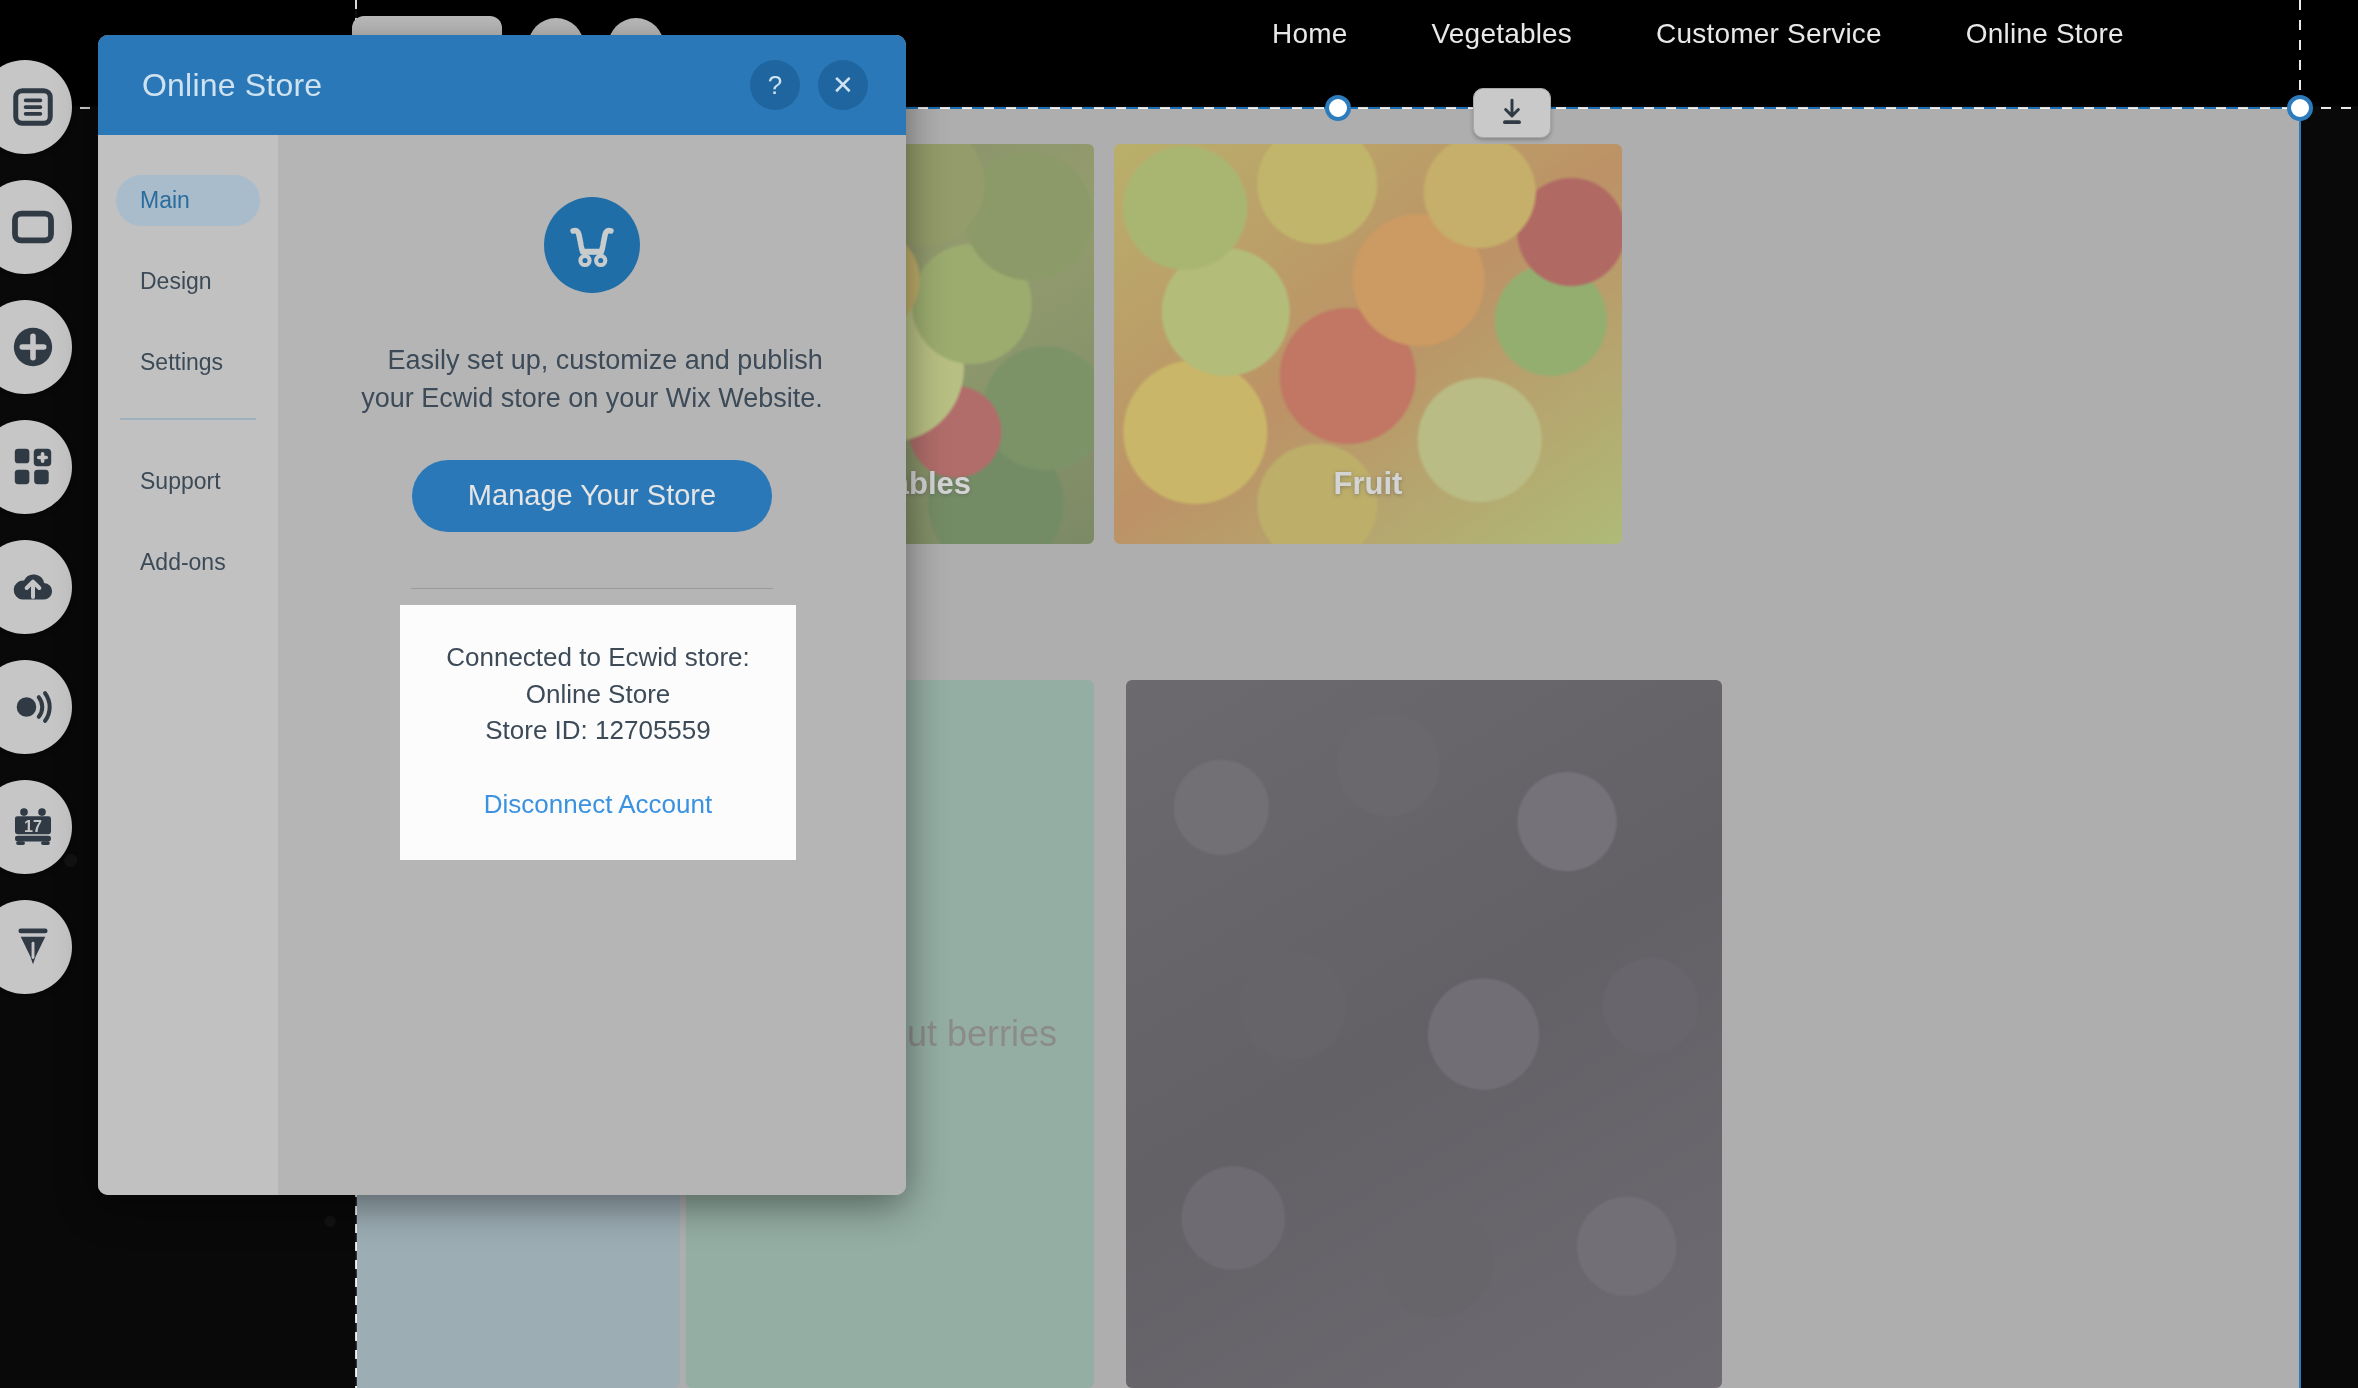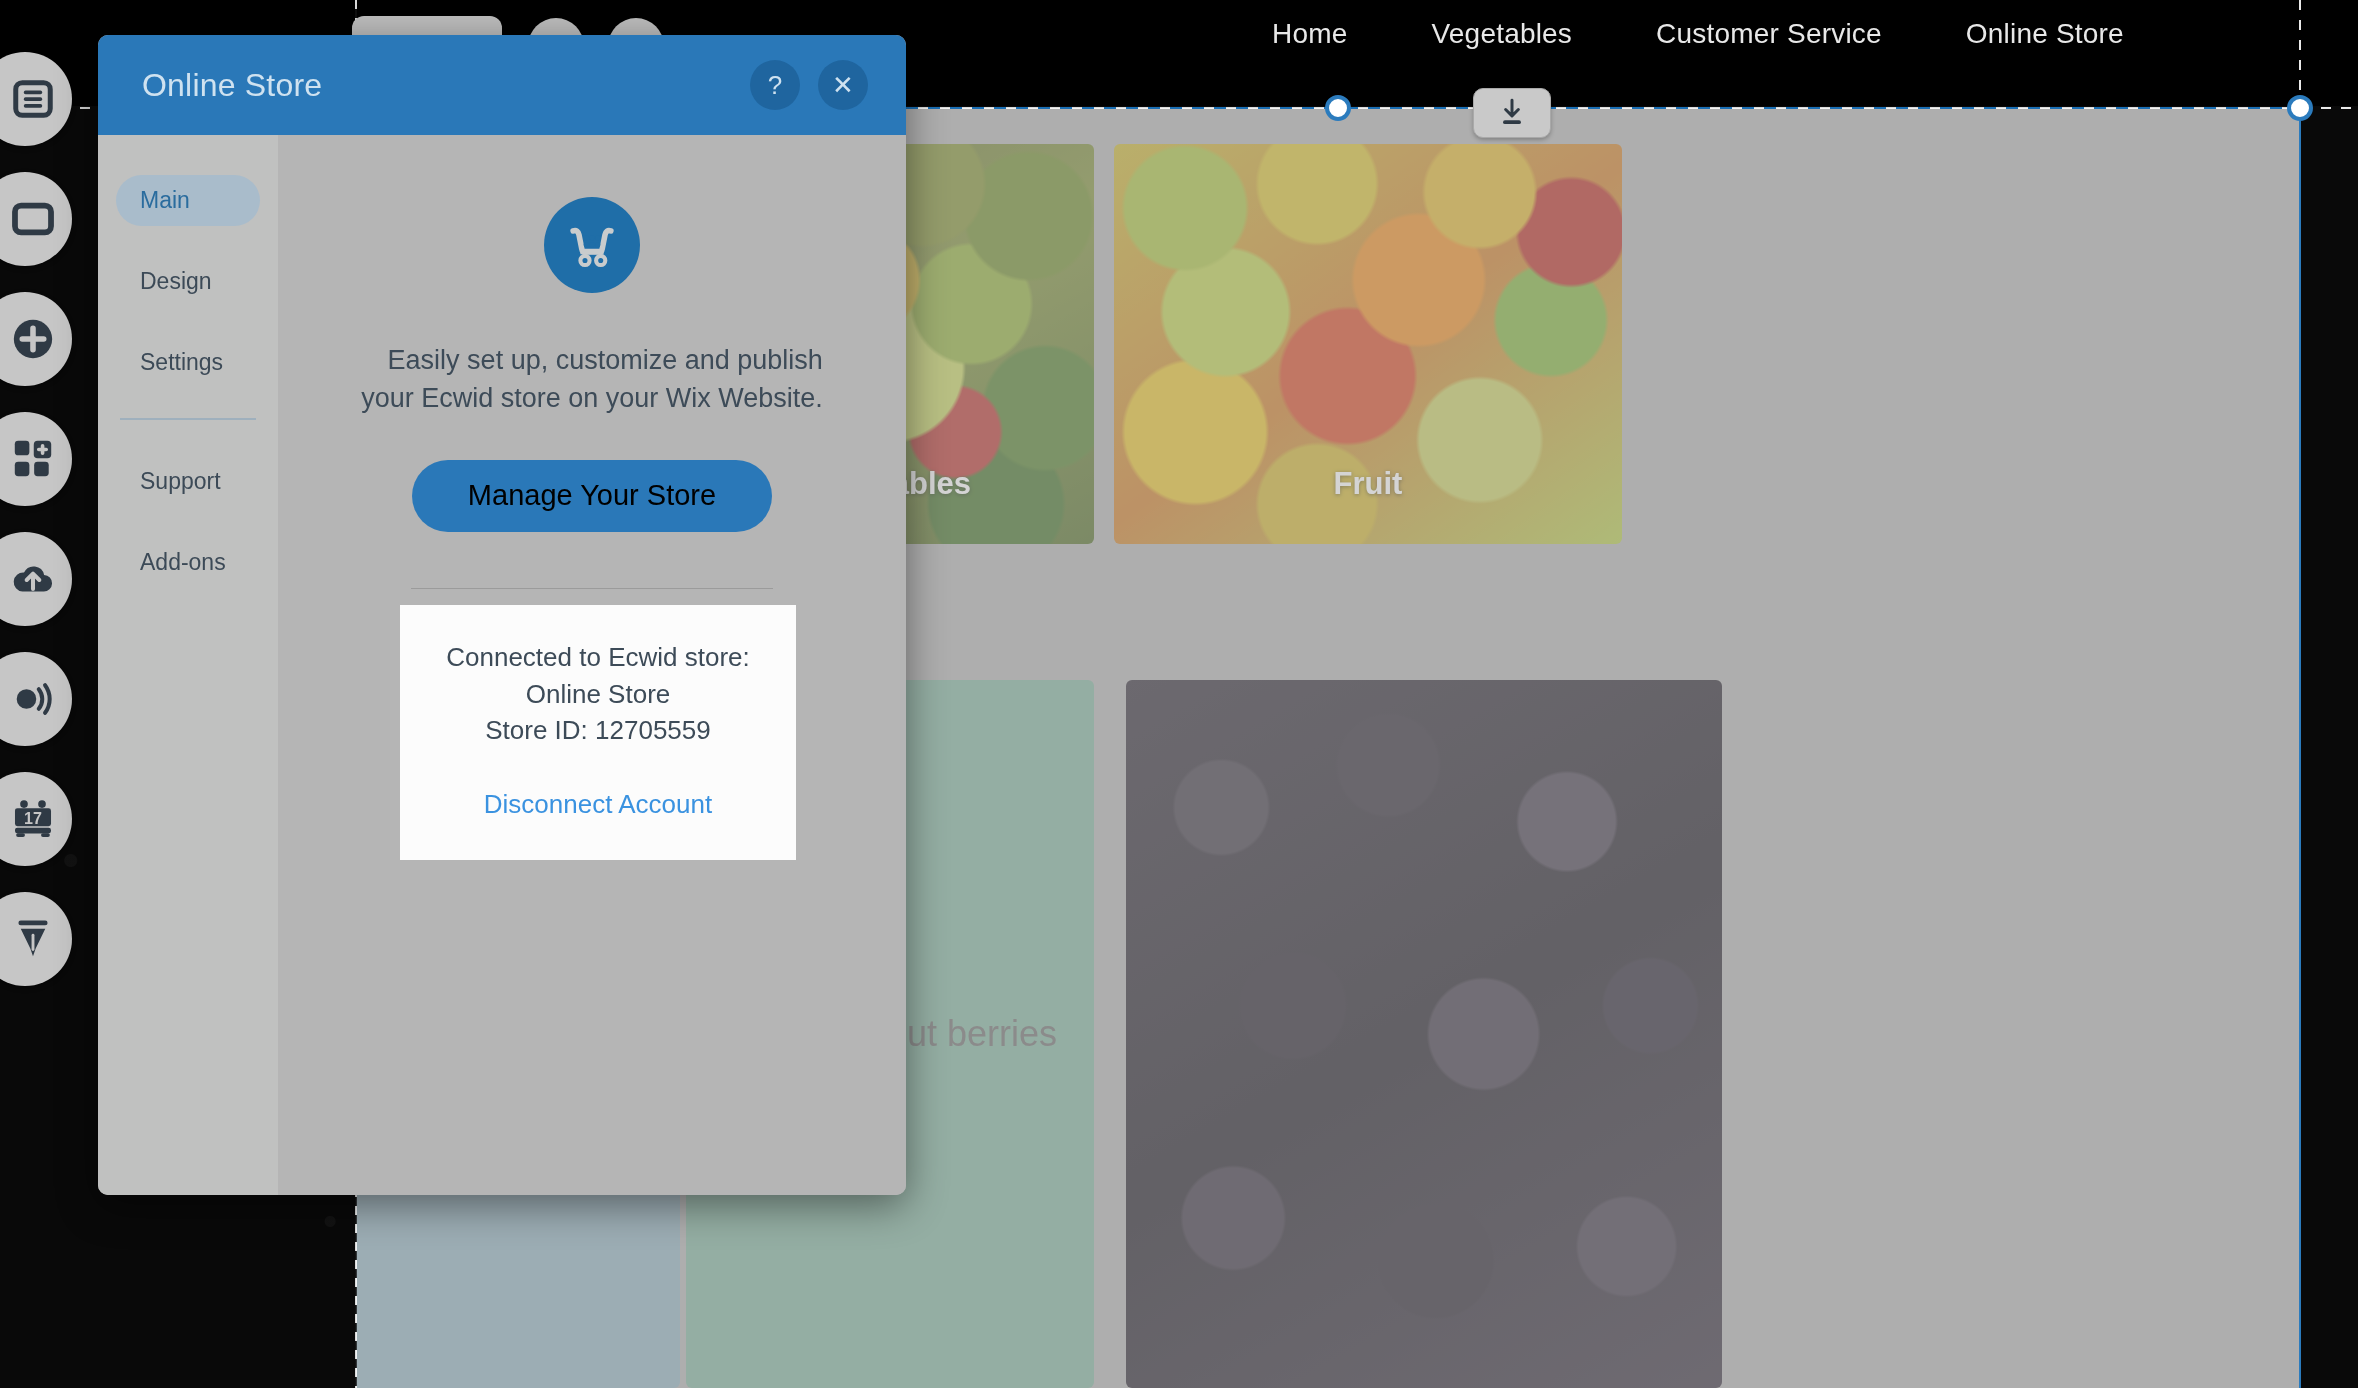--- a/index.html
+++ b/index.html
@@ -142,21 +142,21 @@
       radial-gradient(circle at 18% 76%, #352d3c 0 50px, transparent 53px),
       radial-gradient(circle at 52% 82%, #241e2a 0 56px, transparent 59px),
       radial-gradient(circle at 84% 80%, #3d3545 0 48px, transparent 51px),
       linear-gradient(150deg, #2e2834 0%, #1c1822 50%, #332b3a 100%);
   }
 
   
   .dim { position: absolute; inset: 0; background: rgba(170,170,170,0.50); pointer-events: none; }
 
   
-  .left-bar { position: absolute; left: 0; top: 0; width: 130px; height: 1261px; }
+  .left-bar { position: absolute; left: 0; top: 8px; width: 130px; height: 1261px; }
   .tool-btn {
     position: absolute; left: -22px; width: 94px; height: 94px; border-radius: 50%;
     background: #c6c6c6; display: flex; align-items: center; justify-content: center;
     cursor: pointer; box-shadow: 0 2px 5px rgba(0,0,0,.4);
   }
   .tool-btn svg { margin-left: 16px; }
 
   
   .topbar-pill { position: absolute; background: #bdbdbd; border-radius: 12px; }
 
@@ -201,21 +201,21 @@
     width: 96px; height: 96px; border-radius: 50%; background: #1f6ea8;
     display: flex; align-items: center; justify-content: center;
   }
 
   .promo-text {
     margin-top: 48px; text-align: right; color: #3d4b58; font-size: 27px; line-height: 1.42;
   }
 
   .manage-btn {
     margin-top: 42px; width: 360px; height: 72px; border-radius: 36px;
-    background: #2a78b8; color: #000000; font-size: 29px; border: none;
+    background: #2a78b8; color: #e5e5e5; font-size: 29px; border: none;
     display: flex; align-items: center; justify-content: center; cursor: pointer;
     font-family: "Liberation Sans", sans-serif;
   }
 
   .divider { width: 362px; height: 1px; background: #9b9b9b; margin-top: 56px; }
 
   .connected-card {
     margin-top: 16px; width: 396px; background: #fcfcfc;
     padding: 34px 0 40px 0; text-align: center; margin-left: 12px;
   }

